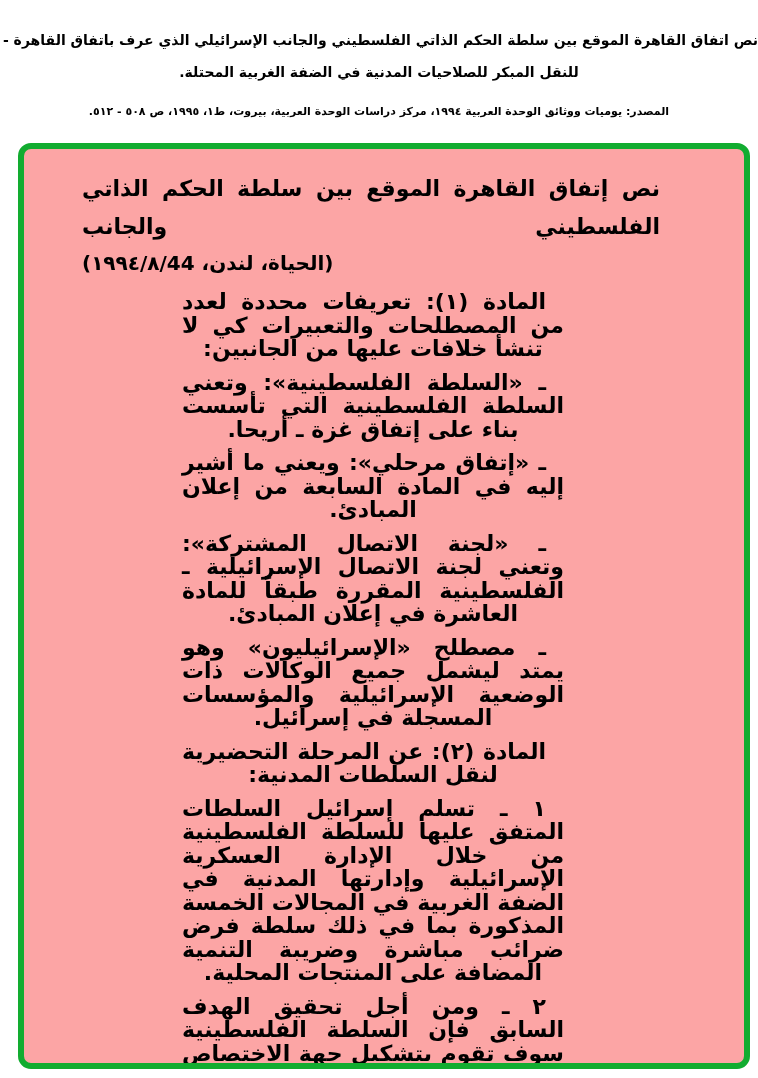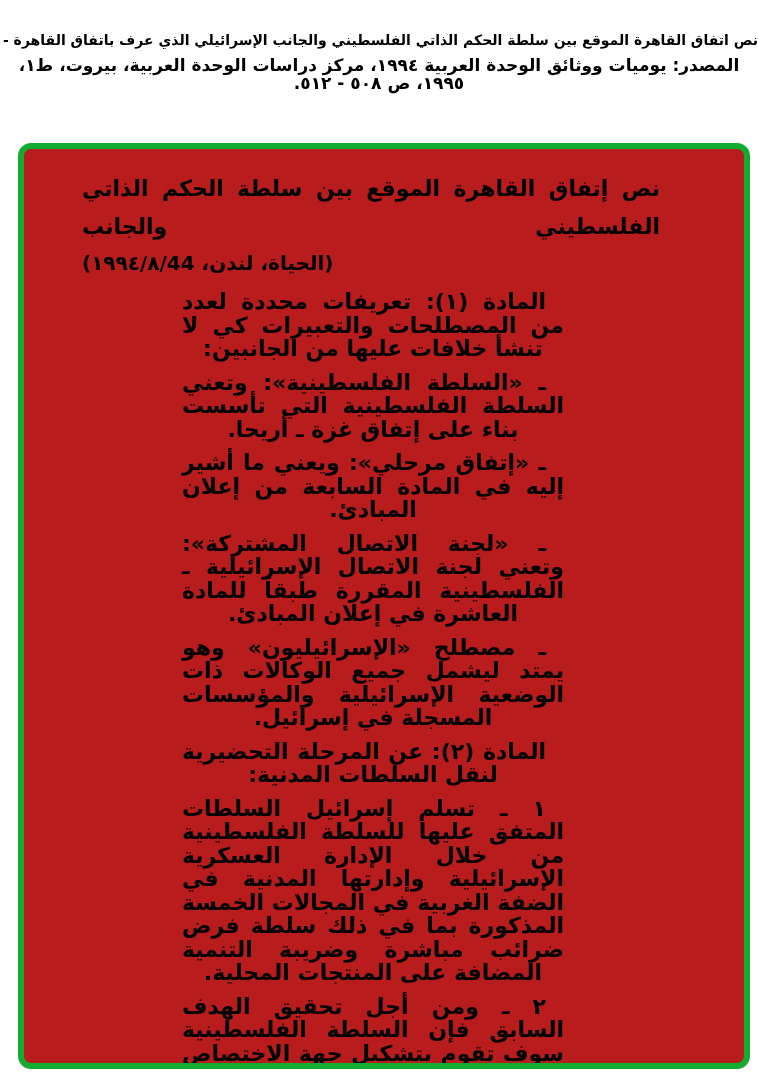--- a/index.html
+++ b/index.html
@@ -28,35 +28,35 @@
     font-size: 14px;
     line-height: 24px;
     white-space: nowrap;
   }
   .header-line2 {
     font-size: 14px;
     line-height: 22px;
     margin-top: 9px;
   }
   .header-source {
-    font-size: 17px;
+    font-size: 11px;
     line-height: 18px;
-    margin-top: 4px;
+    margin-top: 20px;
   }
 
   
   .doc-frame {
     position: absolute;
     top: 143px;
     left: 18px;
     width: 720px;
     height: 914px;
     border: 6px solid #12ac30;
     border-radius: 13px;
-    background: #b91c1c;
+    background: #fca5a5;
     overflow: hidden;
   }
 
   
   .doc-title {
     margin: 21px 84px 0 58px;
     font-size: 22px;
     line-height: 38px;
     font-weight: 700;
   }
@@ -90,20 +90,21 @@
     margin: 0 0 10px 0;
   }
 </style>
 </head>
 <body>
 
 <div class="page">
 
   <header class="page-header">
     <div class="header-line1">نص اتفاق القاهرة الموقع بين سلطة الحكم الذاتي الفلسطيني والجانب الإسرائيلي الذي عرف باتفاق القاهرة - ٣</div>
+    <div class="header-line2">للنقل المبكر للصلاحيات المدنية في الضفة الغربية المحتلة.</div>
     <div class="header-source">المصدر: يوميات ووثائق الوحدة العربية ١٩٩٤، مركز دراسات الوحدة العربية، بيروت، ط١، ١٩٩٥، ص ٥٠٨ - ٥١٢.</div>
   </header>
 
   <section class="doc-frame">
 
     <div class="doc-title">
       <div class="doc-title-just">نص إتفاق القاهرة الموقع بين سلطة الحكم الذاتي الفلسطيني والجانب</div>
     </div>
 
     <div class="doc-dateline">(الحياة، لندن، 44/‏٨/‏١٩٩٤)</div>

